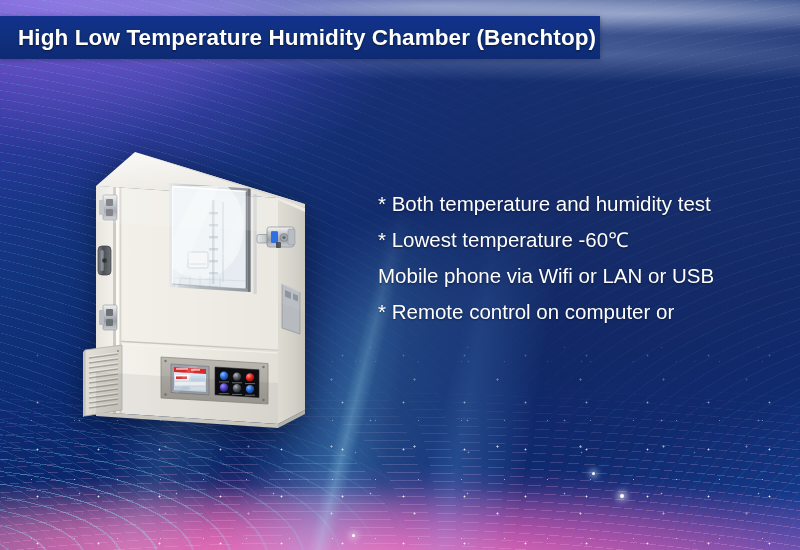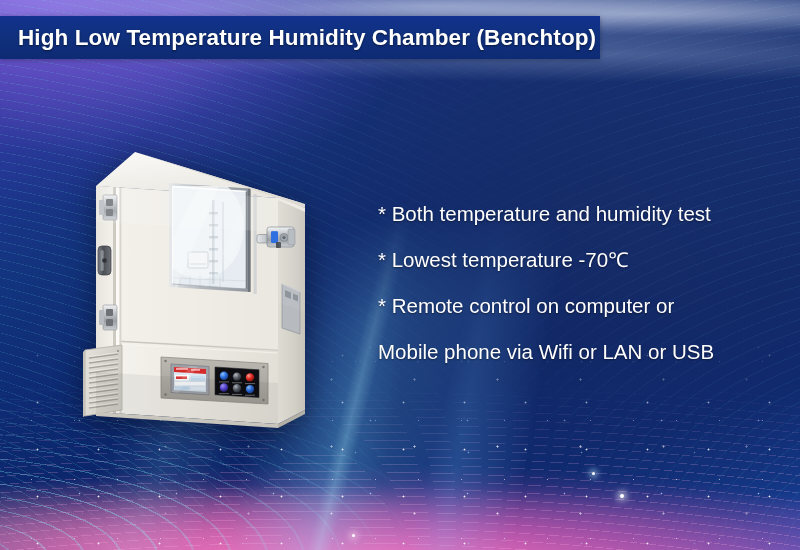--- a/index.html
+++ b/index.html
@@ -159,21 +159,20 @@
     position: absolute;
     left: 378px; top: 186px;
     width: 400px;
   }
   #feature-list .feature-line {
     color: #ffffff;
     font-size: 20.5px;
     line-height: 36px;
     white-space: nowrap;
     text-shadow: 0 1px 2px rgba(0,0,0,0.45);
-    margin-top: 10px;
   }
 
   
   #chamber {
     position: absolute;
     left: 72px; top: 142px;
     width: 268px; height: 290px;
     filter: drop-shadow(0 6px 14px rgba(0,0,0,0.38));
   }
   #chamber svg { display: block; }
@@ -486,18 +485,18 @@
       <path d="M206,282 L233,268 L233,272 L206,286 Z" fill="#b3b0a8"></path>
 
       <path d="M24,44 L206,56 L206,90 L24,80 Z" fill="#ffffff" opacity="0.14"></path>
       <path d="M24,230 L206,241 L206,282 L24,270 Z" fill="#000000" opacity="0.05"></path>
       <path d="M206,54 L233,66 L233,170 L206,160 Z" fill="#ffffff" opacity="0.06"></path>
     </svg>
   </div>
 
   <div id="feature-list">
     <div class="feature-line">* Both temperature and humidity test</div>
-    <div class="feature-line">* Lowest temperature -70℃</div>
+    <div class="feature-line">* Lowest temperature -60℃</div>
+    <div class="feature-line">Mobile phone via Wifi or LAN or USB</div>
     <div class="feature-line">* Remote control on computer or</div>
-    <div class="feature-line">Mobile phone via Wifi or LAN or USB</div>
   </div>
 
 </div>
 
 </body></html>

